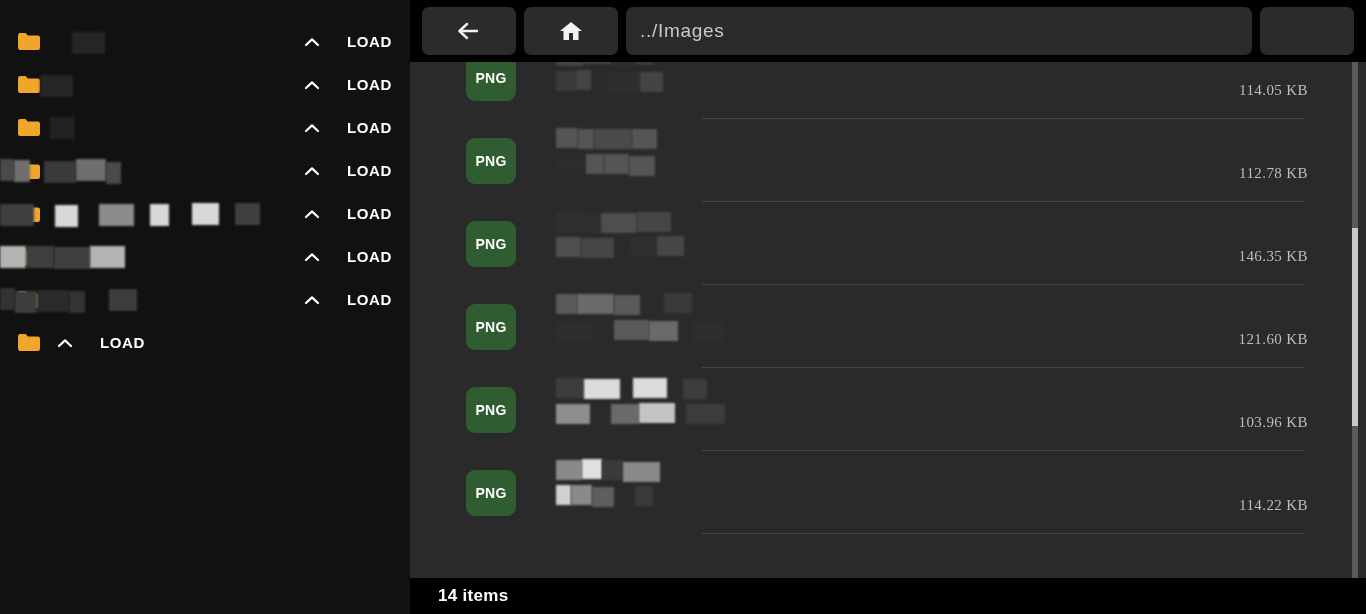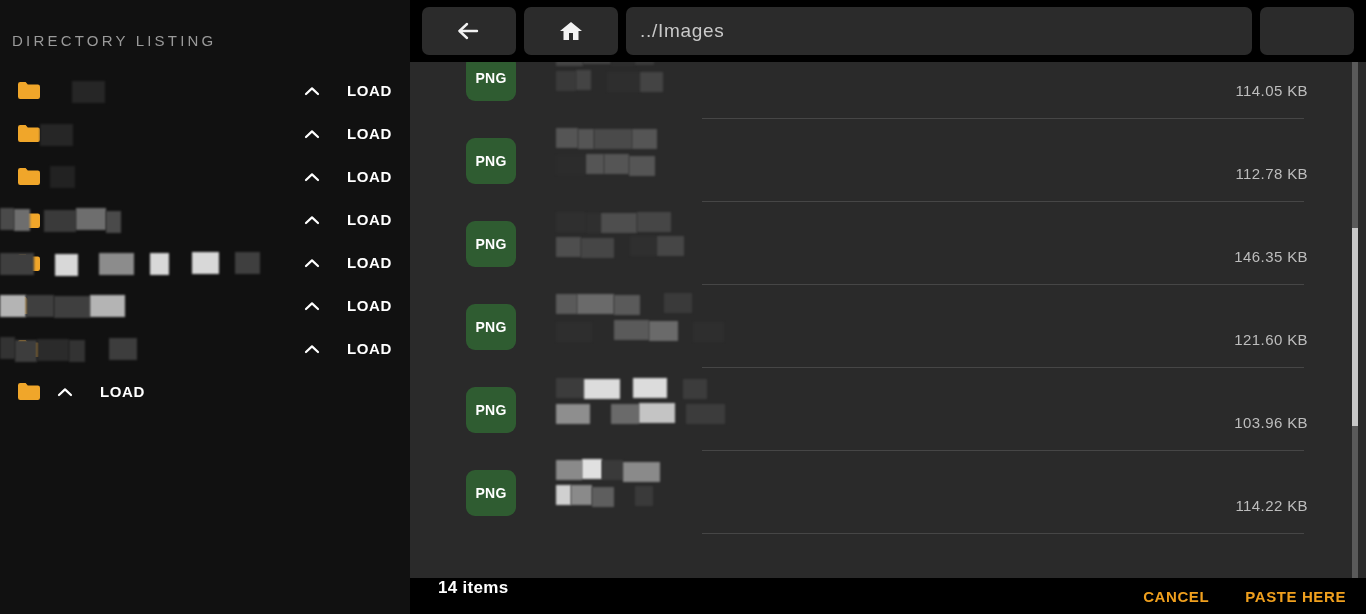--- a/index.html
+++ b/index.html
@@ -145,21 +145,21 @@
     flex:0 0 50px;
     width:50px; height:46px;
     background:#2f5c31;
     border-radius:9px;
     display:flex; align-items:center; justify-content:center;
     color:#ffffff;
     font-size:14px;
     font-weight:700;
     letter-spacing:.3px;
   }
-  .file-mid { flex:1 1 auto; position:relative; height:83px; margin-left:40px; }
+  .file-mid { flex:1 1 auto; position:relative; height:83px; margin-left:40px;font-family:Liberation Serif, serif; }
   .file-size {
     position:absolute; right:58px; bottom:20px;
     color:#bdbdbd;
     font-size:15px;
     letter-spacing:.4px;
   }
   .row-divider {
     position:absolute;
     left:146px; right:62px; bottom:0;
     height:1px;
@@ -180,35 +180,35 @@
     border-radius:0;
   }
 
   
   #bottombar {
     position:absolute;
     left:0; right:0; bottom:0;
     height:36px;
     background:#000;
     display:flex;
+    align-items:center;
     justify-content:space-between;
     padding:0 20px 0 28px;
     z-index:5;
   }
   #item-count { color:#ffffff; font-size:17px; font-weight:700; letter-spacing:.3px; }
   #bottom-actions { display:flex; gap:36px; align-items:center; }
   .act-btn { color:#f0a01e; font-size:15px; font-weight:700; letter-spacing:.6px; }
 </style>
 </head>
 <body>
 
 <div id="app">
 
   <div id="sidebar">
-    <div id="sidebar-title">DIRECTORY LISTING</div>
     <div id="dir-list">
         <div class="dir-row">
           <span class="folder-ico">
             <svg width="22" height="17" viewBox="0 0 22 17">
               <path d="M0 2.2 A2.2 2.2 0 0 1 2.2 0 L7.6 0 L9.8 2.6 L19.8 2.6 A2.2 2.2 0 0 1 22 4.8 L22 14.8 A2.2 2.2 0 0 1 19.8 17 L2.2 17 A2.2 2.2 0 0 1 0 14.8 Z" fill="#f0a62a"></path>
             </svg>
           </span>
           <span class="dir-name"></span>
           <span class="chev">
             <svg width="16" height="10" viewBox="0 0 16 10">
@@ -397,20 +397,16 @@
             <span class="file-mid"><span class="redact-host"></span><span class="file-size">114.22 KB</span><span class="row-divider"></span><span class="redact" style="left:0px;top:9px;width:26px;height:20px;background:#8a8a8a;"></span><span class="redact" style="left:26px;top:8px;width:20px;height:20px;background:#e0e0e0;"></span><span class="redact" style="left:46px;top:9px;width:21px;height:20px;background:#3a3a3a;"></span><span class="redact" style="left:67px;top:11px;width:37px;height:20px;background:#8a8a8a;"></span><span class="redact" style="left:0px;top:34px;width:15px;height:20px;background:#d0d0d0;"></span><span class="redact" style="left:15px;top:34px;width:21px;height:20px;background:#8a8a8a;"></span><span class="redact" style="left:36px;top:36px;width:22px;height:20px;background:#5e5e5e;"></span><span class="redact" style="left:79px;top:35px;width:18px;height:20px;background:#3a3a3a;"></span></span>
           </div>
         </div>
       <div id="scroll-track">
         <div id="scroll-thumb" style="top: 30%; height: 36%;"></div>
       </div>
     </div>
 
     <div id="bottombar">
       <span id="item-count">14 items</span>
-      <div id="bottom-actions">
-        <span class="act-btn">CANCEL</span>
-        <span class="act-btn">PASTE HERE</span>
-      </div>
     </div>
 
   </div>
 </div>
 
 </body></html>

